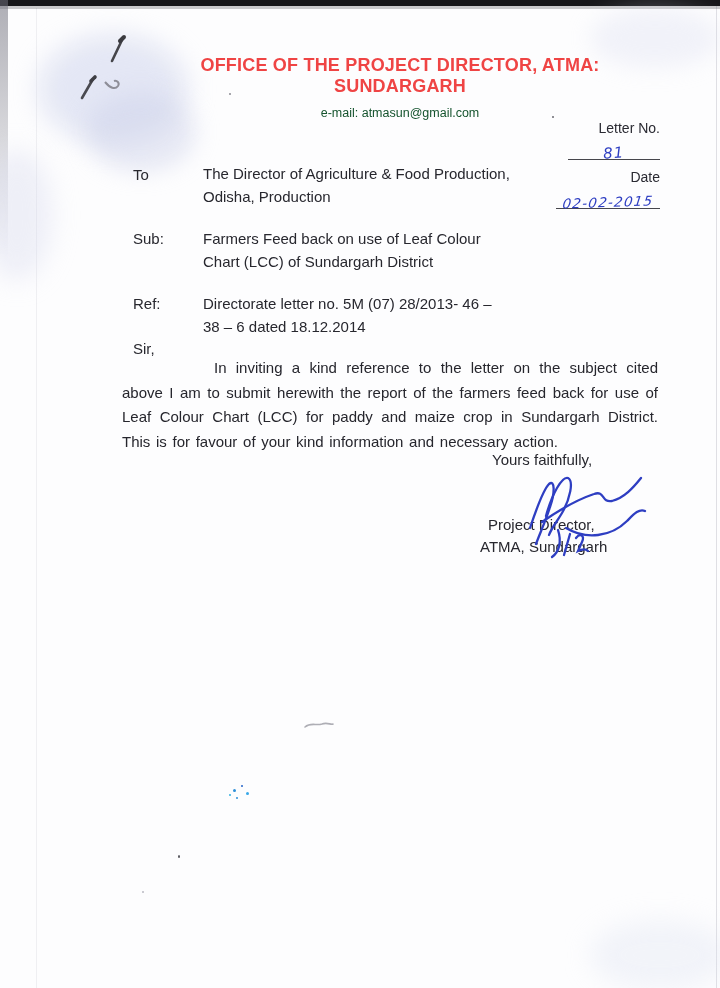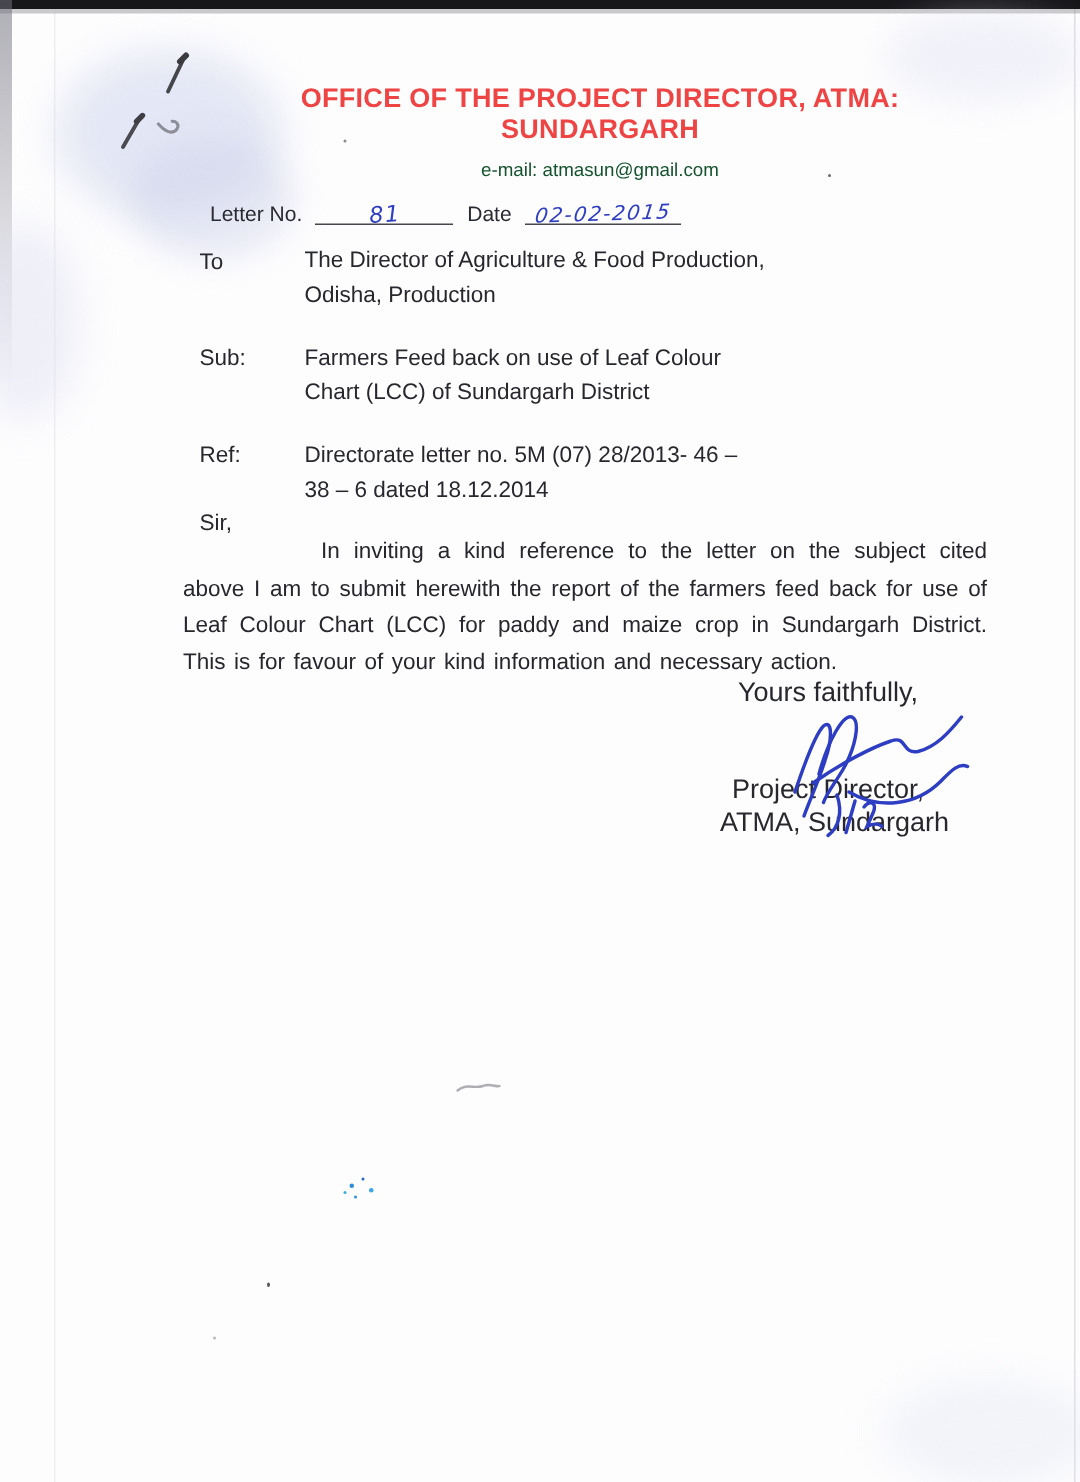--- a/index.html
+++ b/index.html
@@ -18,40 +18,40 @@
     background:linear-gradient(to bottom, rgba(110,110,122,0.55), rgba(110,110,122,0.0));}
   .fold-line{position:absolute;left:36px;top:8px;width:1px;height:980px;background:rgba(60,60,80,0.07);}
   .scan-right-line{position:absolute;left:716px;top:6px;width:1px;height:982px;background:rgba(90,90,110,0.18);}
   .blob{position:absolute;border-radius:50%;pointer-events:none;}
   .speck{position:absolute;border-radius:50%;}
 
   
   .header{position:absolute;left:140px;top:55px;width:520px;text-align:center;}
   .title{font-size:18px;font-weight:600;letter-spacing:0.2px;color:#ef4444;}
   .email{margin-top:9px;font-size:12.5px;color:#14532d;}
-  .letter-meta{margin-top:14px;font-size:14px;display:flex;align-items:flex-end;gap:9px;color:#2a2a32;}
+  .letter-meta{margin-top:0;font-size:14px;display:flex;justify-content:center;align-items:flex-end;gap:9px;color:#2a2a32;flex-direction:column;}
   .slot{display:inline-block;border-bottom:1.5px solid #46464c;text-align:center;line-height:14px;}
   .slot-no{width:92px;}
   .slot-date{width:104px;}
   .hand{font-family:"DejaVu Sans", sans-serif;font-style:italic;color:#2e3ec2;display:inline-block;}
   .hand-no{font-size:15px;transform:rotate(-4deg) translateY(1px);letter-spacing:1px;}
   .hand-date{font-size:13.5px;transform:skewX(-9deg) rotate(-2deg) translateY(1px);letter-spacing:1.2px;white-space:nowrap;}
 
   
   .abs{position:absolute;font-size:15px;line-height:23px;}
   .lab{left:133px;}
   .ind{left:203px;}
 
   .body-par{
     position:absolute;left:122px;top:356px;width:536px;
     font-size:15px;line-height:24.5px;text-align:justify;text-indent:92px;
     word-spacing:1.5px;color:#26262d;
   }
 
-  .closing-line{position:absolute;font-size:18px;}
+  .closing-line{position:absolute;font-size:15px;}
 
   .sig-svg{position:absolute;left:512px;top:464px;}
   .staple-svg{position:absolute;left:60px;top:25px;}
   .smudge-svg{position:absolute;left:302px;top:718px;}
 </style>
 </head>
 <body>
 
 <div class="page">
 

